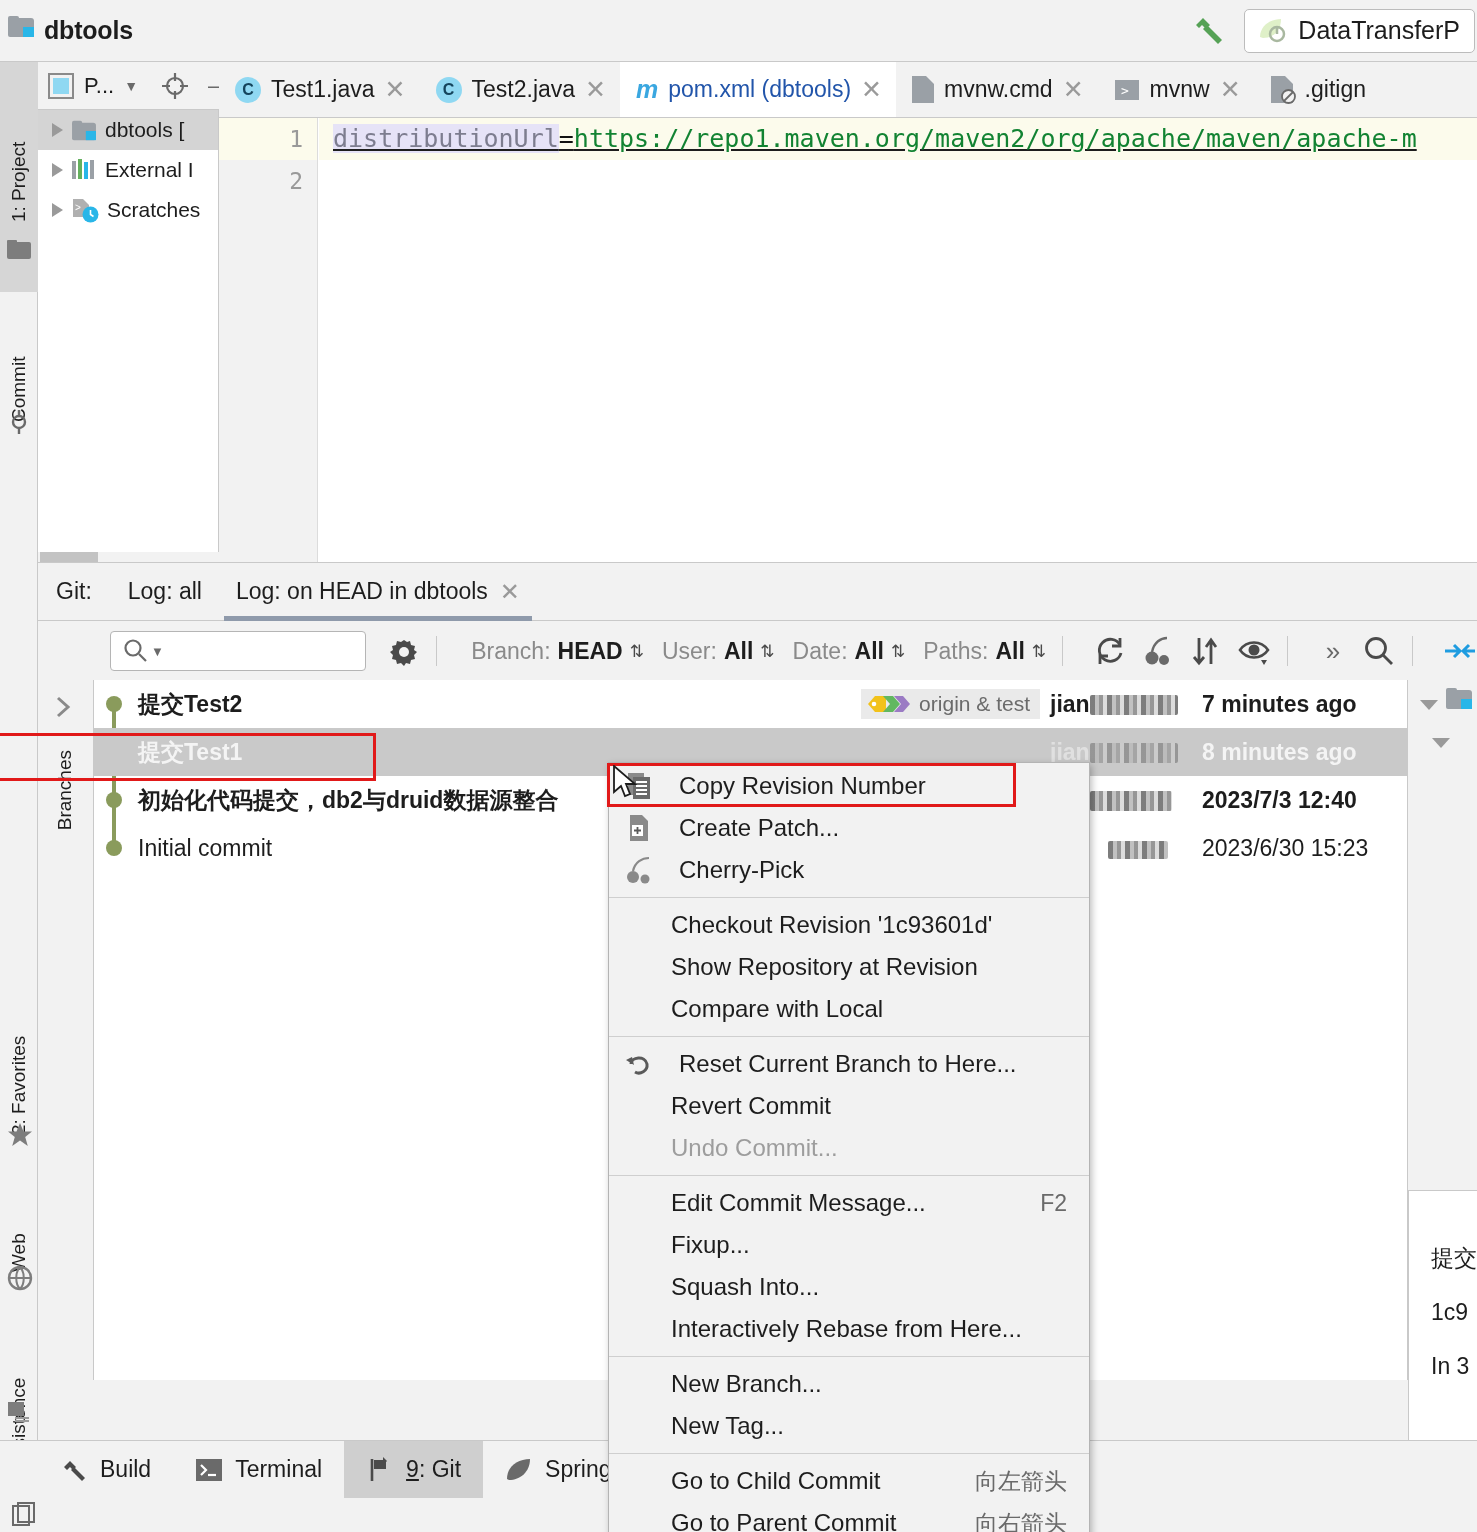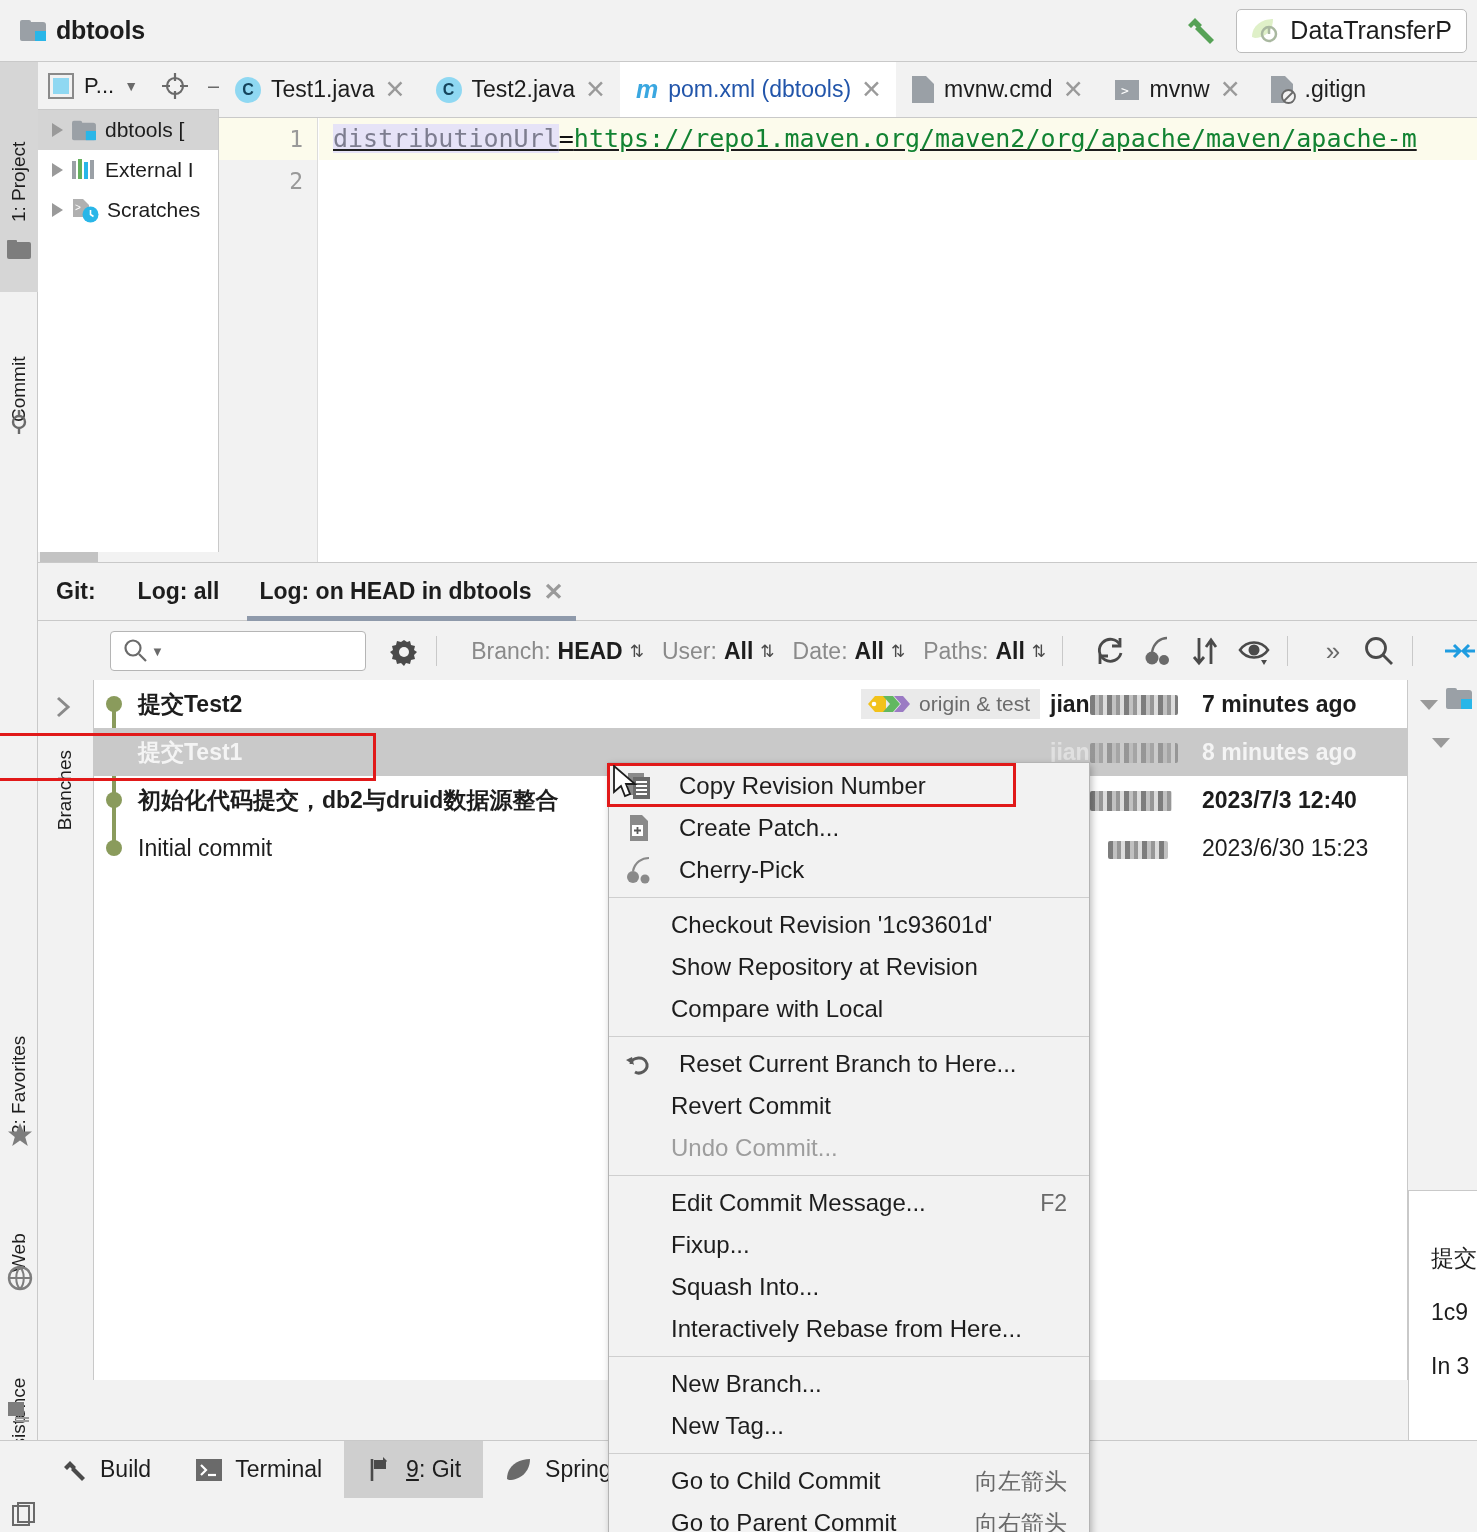--- a/index.html
+++ b/index.html
@@ -11,36 +11,36 @@
     color: #1d1d1d;
   }
   .app { position: relative; width: 1477px; height: 1532px; }
 
   
   .titlebar {
     position: absolute; left: 0; top: 0; width: 1477px; height: 62px;
     background: #f2f2f2; border-bottom: 1px solid #c9c9c9;
     display: flex; align-items: center;
   }
-  .title-proj { display: flex; align-items: center; margin-left: 20px; gap: 10px; }
+  .title-proj { display: flex; margin-left: 8px; gap: 10px; }
   .folder-ico { position: relative; width: 26px; height: 21px; }
   .folder-ico .f1 {
     position: absolute; left: 0; top: 2px; width: 26px; height: 19px;
     background: #9aa0a6; border-radius: 2px 3px 2px 2px;
   }
   .folder-ico .f2 {
     position: absolute; left: 0; top: 0px; width: 11px; height: 5px;
     background: #9aa0a6; border-radius: 2px 2px 0 0;
   }
   .folder-ico .f3 {
     position: absolute; right: 0px; bottom: 0px; width: 11px; height: 10px;
     background: #29b6e8;
   }
   .title-text { font-size: 25px; font-weight: bold; letter-spacing: -0.2px; }
-  .title-right { margin-left: auto; display: flex; align-items: center; gap: 16px; padding-right: 16px; }
+  .title-right { margin-left: auto; display: flex; align-items: center; gap: 16px; padding-right: 8px; }
   .hammer { width: 40px; height: 40px; }
   .runcfg {
     display: flex; align-items: center; gap: 11px;
     border: 1px solid #bcbcbc; border-radius: 5px; background: #fff;
     height: 44px; padding: 0 14px 0 12px; margin-right: -6px;
     font-size: 25px; color: #1d1d1d; white-space: nowrap;
   }
 
   
   .leftstrip {
@@ -133,21 +133,21 @@
   }
   .ed-scroll-x i { display:block; width:58px; height:10px; background:#c3c3c3; margin-left:2px; }
 
   
   .gitpanel {
     position: absolute; left: 38px; top: 562px; width: 1439px; height: 878px;
     background: #f2f2f2; border-top: 1px solid #c9c9c9;
   }
   .git-tabs {
     position:absolute; left:0; top:0; width:1439px; height:58px;
-    display:flex; align-items:center; gap: 8px; border-bottom: 1px solid #c9c9c9; font-weight: bold;
+    display:flex; align-items:center; gap: 2px; border-bottom: 1px solid #c9c9c9;
   }
   .git-tabs .lbl { font-size: 23px; padding: 0 18px 0 18px; color:#1d1d1d; }
   .git-tab {
     font-size: 23px; padding: 0 16px; height:58px; display:flex; align-items:center; gap:12px;
     position:relative; white-space:nowrap;
   }
   .git-tab.active:after {
     content:''; position:absolute; left:4px; right:4px; bottom:0; height:5px; background:#8f9aab;
   }
   .git-tab .close { color:#9a9a9a; font-size:24px; }

